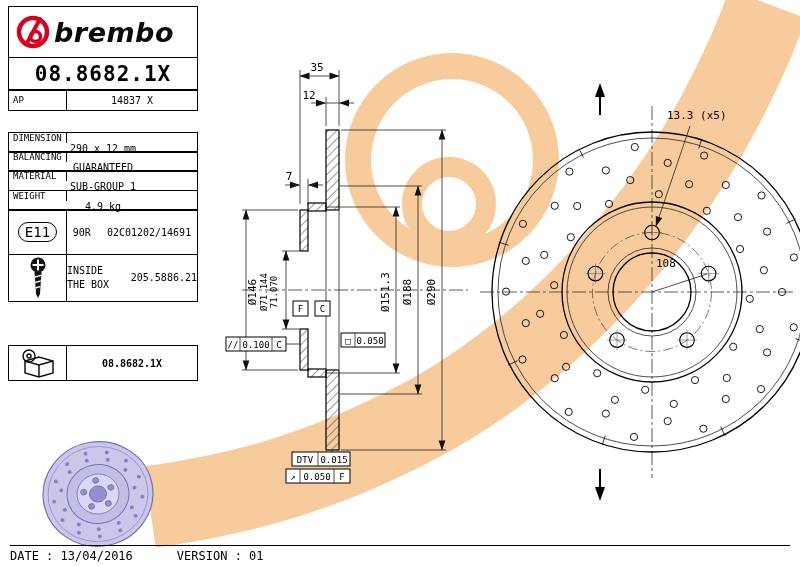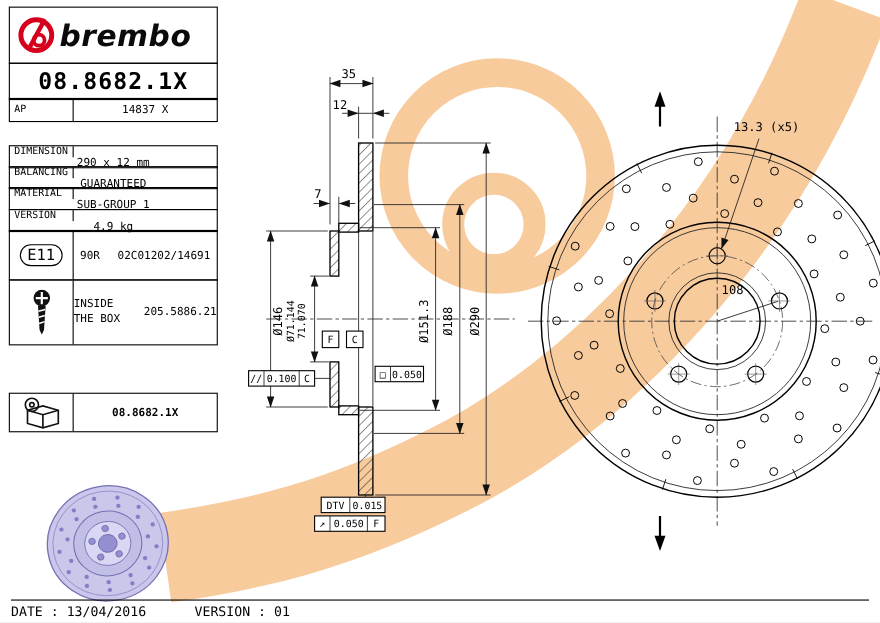--- a/index.html
+++ b/index.html
@@ -13,21 +13,21 @@
   .cell{border:1.6px solid #000;margin-top:-1.6px;box-sizing:border-box;}
   .spacer{border:none;}
   .logo-cell{height:52px;display:flex;align-items:center;padding:12px 3px;}
   .part-cell{height:34px;display:flex;align-items:center;justify-content:center;
              font-size:21px;font-weight:bold;letter-spacing:1px;}
   .kv{display:flex;}
   .kv .lbl{width:58px;border-right:1.6px solid #000;font-size:9px;display:flex;
            align-items:center;padding-left:4px;box-sizing:border-box;text-align:center;}
   .kv .lblc{justify-content:center;padding-left:0;}
   .kv .val{flex:1;font-size:10px;display:flex;align-items:center;justify-content:center;}
-  .h22{height:22px;} .h21{height:21px;flex-direction:column;} .h46{height:46px;} .h48{height:60px;} .h36{height:36px;}
+  .h22{height:22px;} .h21{height:21px;flex-direction:column;} .h46{height:46px;} .h48{height:48px;} .h36{height:36px;}
   .two-line{flex-direction:row;line-height:1.35;font-size:10.5px;gap:16px;}
   .badge{border:1.6px solid #000;border-radius:10px;padding:1px 6px;font-size:14px;}
   .boxnum{font-size:18px;font-weight:bold;}
 
   
   .footer{position:absolute;left:10px;right:10px;bottom:3px;border-top:1.4px solid #000;
           padding-top:3px;font-size:12px;display:flex;z-index:3;}
   .footer .ver{margin-left:44px;}
 
   .render{position:absolute;left:10px;top:434px;z-index:2;}
@@ -326,21 +326,21 @@
     </div>
     <div class="cell kv h21" data-name="spec-row-balancing">
       <div class="lbl" data-name="spec-label">BALANCING</div>
       <div class="val" data-name="spec-value">GUARANTEED</div>
     </div>
     <div class="cell kv h21" data-name="spec-row-material">
       <div class="lbl" data-name="spec-label">MATERIAL</div>
       <div class="val" data-name="spec-value">SUB-GROUP 1</div>
     </div>
     <div class="cell kv h21" data-name="spec-row-weight">
-      <div class="lbl" data-name="spec-label">VERSION</div>
+      <div class="lbl" data-name="spec-label">WEIGHT</div>
       <div class="val" data-name="spec-value">4.9 kg</div>
     </div>
 
     <div class="cell kv h46" data-name="homologation-row">
       <div class="lbl lblc" data-name="e-mark-cell">
         <span class="badge" data-name="e-mark-badge">E11</span>
       </div>
       <div class="val two-line" data-name="homologation-value">
         <span data-name="homologation-line1">90R</span>
         <span data-name="homologation-line2">02C01202/14691</span>

